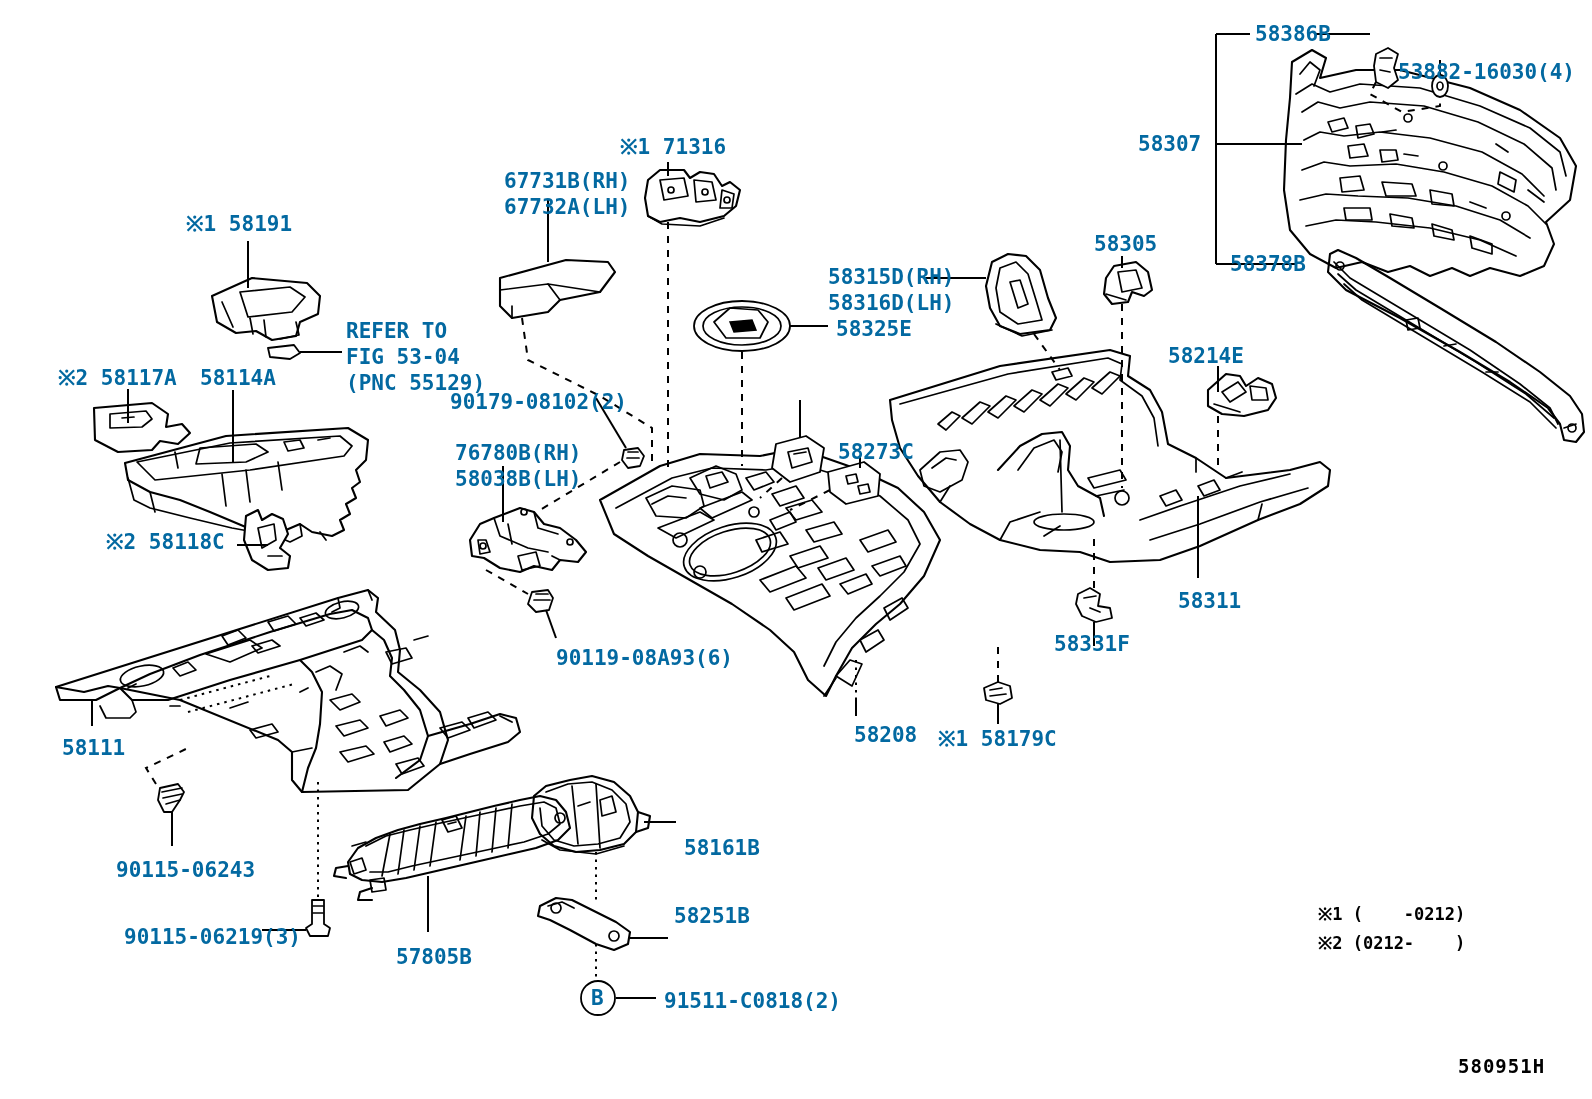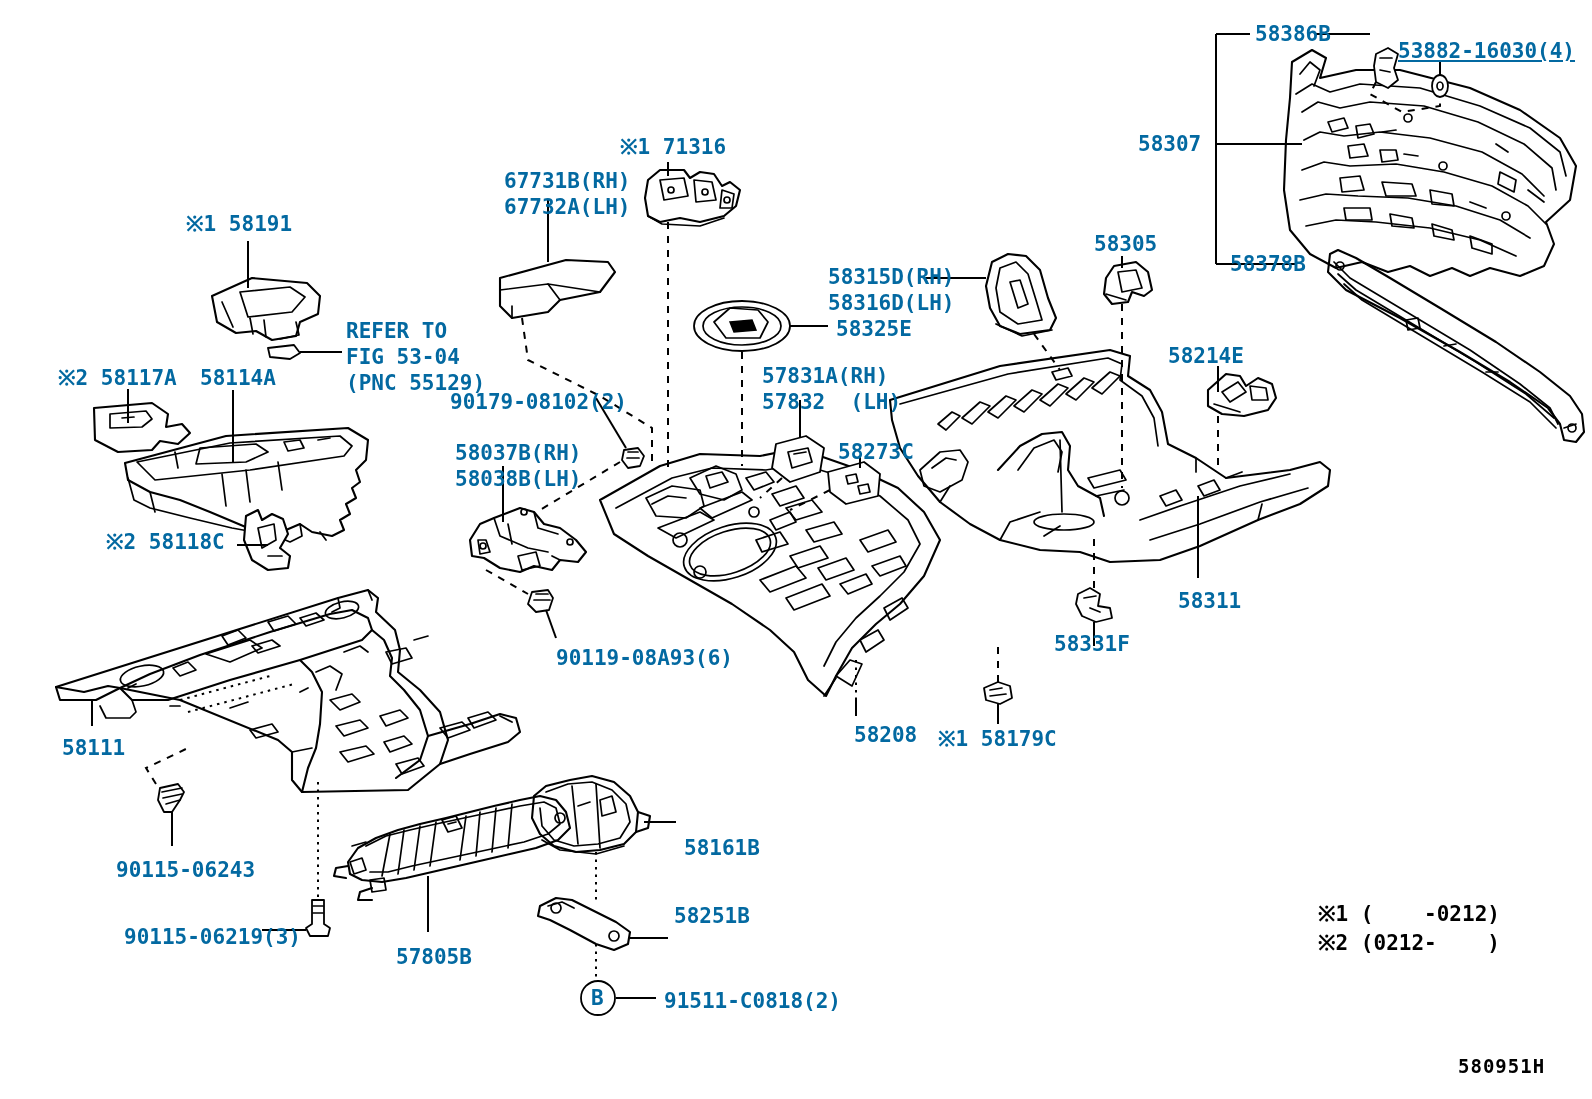--- a/index.html
+++ b/index.html
@@ -34,21 +34,21 @@
     font-family: "DejaVu Sans Mono", "Liberation Mono", monospace;
     font-weight: bold;
     font-size: 19px;
     color: #000000;
     letter-spacing: 1px;
   }
   .legend {
     position: absolute;
     font-family: "DejaVu Sans Mono", "Liberation Mono", monospace;
     font-weight: bold;
-    font-size: 21px;
+    font-size: 17px;
     line-height: 29px;
     color: #000000;
     white-space: pre;
   }
   svg.art {
     position: absolute;
     left: 0;
     top: 0;
     width: 1592px;
     height: 1099px;
@@ -610,50 +610,48 @@
 
   <div class="lbl" style="left:124px; top:925px;">90115-06219(3)</div>
 
   <div class="lbl two" style="left:504px; top:168px;">67731B(RH)
 67732A(LH)</div>
 
   <div class="lbl" style="left:620px; top:135px;">※1 71316</div>
 
   <div class="lbl" style="left:450px; top:390px;">90179-08102(2)</div>
 
-  <div class="lbl two" style="left:455px; top:440px;">58037B(RH)
+  <div class="lbl two" style="left:455px; top:440px;">76780B(RH)
 58038B(LH)</div>
 
   <div class="lbl" style="left:556px; top:646px;">90119-08A93(6)</div>
 
   <div class="lbl" style="left:854px; top:723px;">58208</div>
 
   <div class="lbl" style="left:938px; top:727px;">※1 58179C</div>
 
   <div class="lbl two" style="left:828px; top:254px;margin-top:10px;">58315D(RH)
 58316D(LH)</div>
 
   <div class="lbl" style="left:836px; top:317px;">58325E</div>
 
-  <div class="lbl two" style="left:762px; top:363px;">57831A(RH)
-57832  (LH)</div>
 
   <div class="lbl" style="left:838px; top:440px;">58273C</div>
 
   <div class="lbl" style="left:1094px; top:232px;">58305</div>
 
   <div class="lbl" style="left:1168px; top:344px;">58214E</div>
 
   <div class="lbl" style="left:1178px; top:589px;">58311</div>
 
   <div class="lbl" style="left:1054px; top:632px;">58331F</div>
 
   <div class="lbl" style="left:1255px; top:22px;">58386B</div>
 
-  <div class="lbl" style="left:1398px; top:39px;text-decoration:underline;">53882-16030(4)</div>
+  <div class="lbl" style="left:1398px; top:60px;">53882-16030(4)</div>
 
   <div class="lbl" style="left:1138px; top:132px;">58307</div>
 
   <div class="lbl" style="left:1230px; top:252px;">58378B</div>
 
   <div class="lbl" style="left:684px; top:836px;text-align:center;">58161B</div>
 
   <div class="lbl" style="left:396px; top:945px;">57805B</div>
 
   <div class="lbl" style="left:674px; top:904px;">58251B</div>

